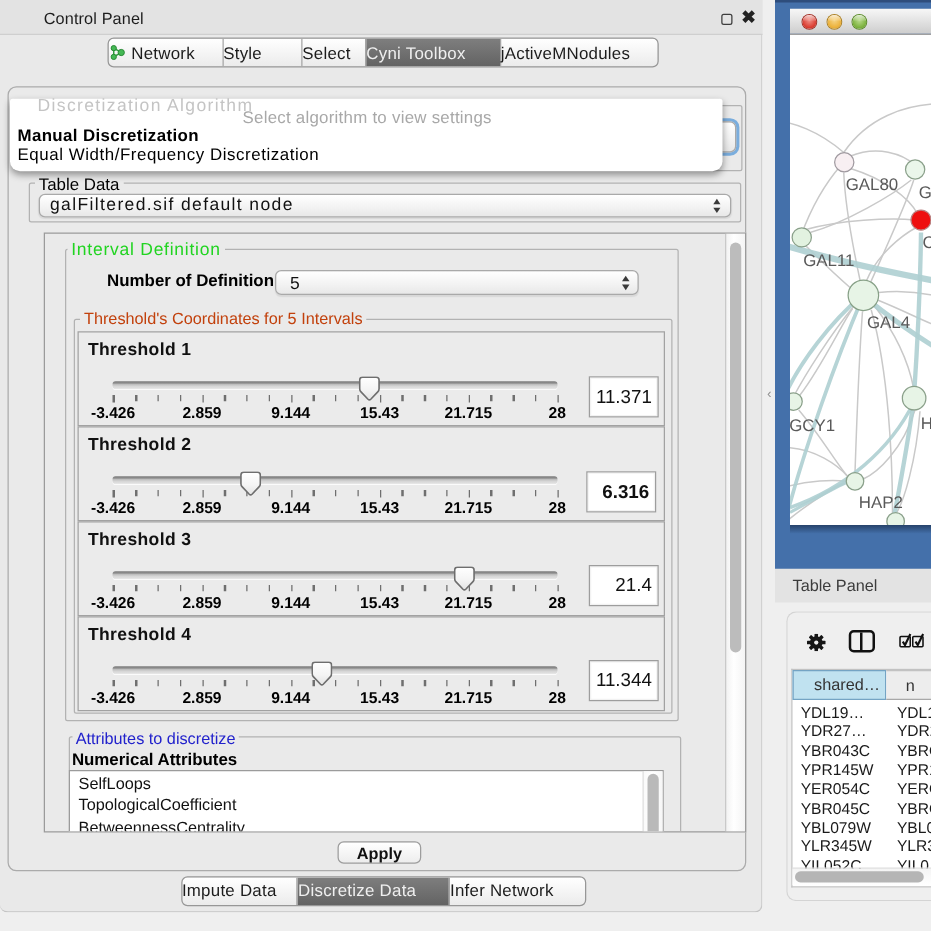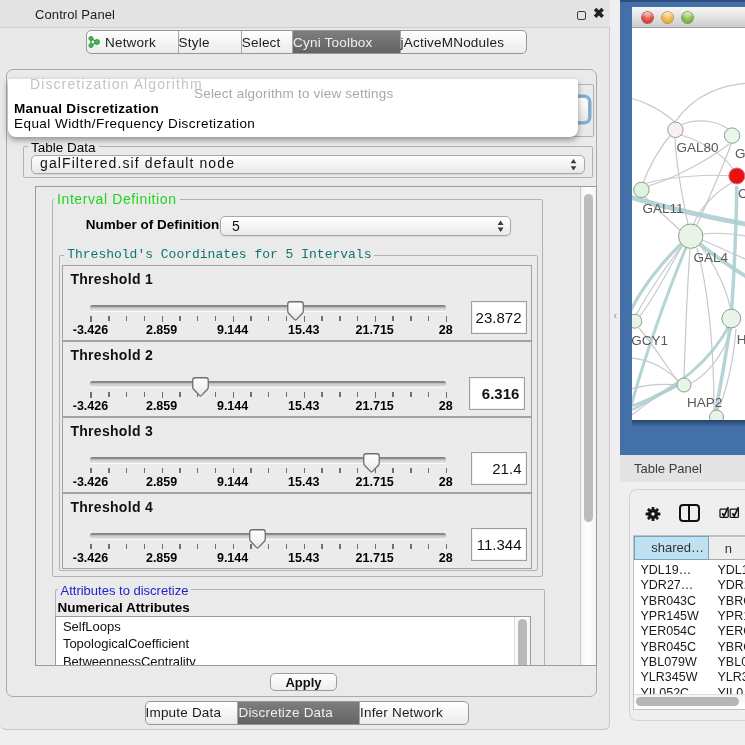--- a/index.html
+++ b/index.html
@@ -140,21 +140,21 @@
           <div class="abs" style="left:49.7px; top:29.6px; font-size:13.5px; font-weight:bold;">Number of Definition</div>
           <div class="combo" style="left:184px; top:29.3px; width:290.6px; height:19.4px;">
             <span class="ct" style="left:11px; top:0.5px; font-size:14px;">5</span>
             <svg class="ar" style="right:4px; top:0.5px;" width="11" height="18" viewBox="0 0 11 18">
                 <polygon points="5.6,2.6 8.7,7.3 2.5,7.3" fill="#3a3a3a"></polygon>
                 <polygon points="5.6,14.6 8.7,9.9 2.5,9.9" fill="#3a3a3a"></polygon>
               </svg>
           </div>
 
           <div class="group" style="left:23.2px; top:68px; width:478.8px; height:316px;">
-            <div class="gtitle" style="left:4px; top:-9.4px; color:#0f766e;font-family:Liberation Mono, monospace;">Threshold's Coordinates for 5 Intervals</div>
+            <div class="gtitle" style="left:4px; top:-9.4px; color:#c2410c;">Threshold's Coordinates for 5 Intervals</div>
           </div>
           <div id="thrwrap" class="abs" style="left:0; top:0;">
               <div class="thr" style="top:78.4px;">
                 <div class="lab">Threshold 1</div>
                 <div class="track" style="left:27.1px; top:39px; width:355.29999999999995px;"></div>
                 <div class="tick" style="left:27.1px; top:50px; height:5.6px;"></div>
                 <div class="tick" style="left:44.9px; top:50px; height:5px;"></div>
                 <div class="tick" style="left:62.6px; top:50px; height:5px;"></div>
                 <div class="tick" style="left:80.4px; top:50px; height:5px;"></div>
                 <div class="tick" style="left:98.2px; top:50px; height:5.6px;"></div>
@@ -184,21 +184,21 @@
                   <defs>
                     <linearGradient id="tg0" x1="0" y1="0" x2="0" y2="1">
                       <stop offset="0" stop-color="#ffffff"></stop>
                       <stop offset="0.55" stop-color="#f4f4f4"></stop>
                       <stop offset="1" stop-color="#e3e3e3"></stop>
                     </linearGradient>
                   </defs>
                   <path d="M3,0.75 L14,0.75 Q16.25,0.75 16.25,3 L16.25,9.9 Q16.25,11.4 15.2,12.5 L9.6,18.4 Q8.5,19.5 7.4,18.4 L1.8,12.5 Q0.75,11.4 0.75,9.9 L0.75,3 Q0.75,0.75 3,0.75 Z" fill="url(#tg0)" stroke="#6e6e6e" stroke-width="1.3"></path>
                 </svg>
                 <div class="vbox" style="left:408.1px; top:34.5px;">
-                  <span class="v">23.872</span>
+                  <span class="v">11.371</span>
                 </div>
               </div>
               <div class="thr" style="top:154.10000000000002px;">
                 <div class="lab">Threshold 2</div>
                 <div class="track" style="left:27.1px; top:39px; width:355.29999999999995px;"></div>
                 <div class="tick" style="left:27.1px; top:50px; height:5.6px;"></div>
                 <div class="tick" style="left:44.9px; top:50px; height:5px;"></div>
                 <div class="tick" style="left:62.6px; top:50px; height:5px;"></div>
                 <div class="tick" style="left:80.4px; top:50px; height:5px;"></div>
                 <div class="tick" style="left:98.2px; top:50px; height:5.6px;"></div>

